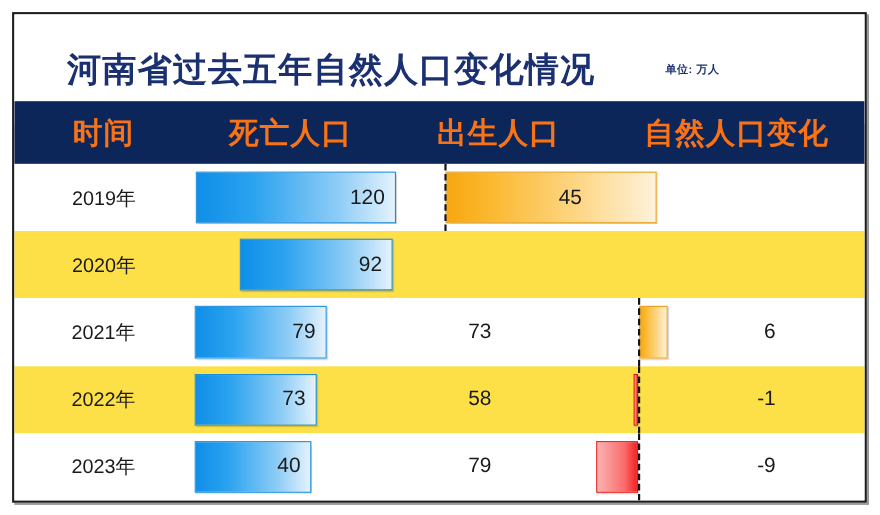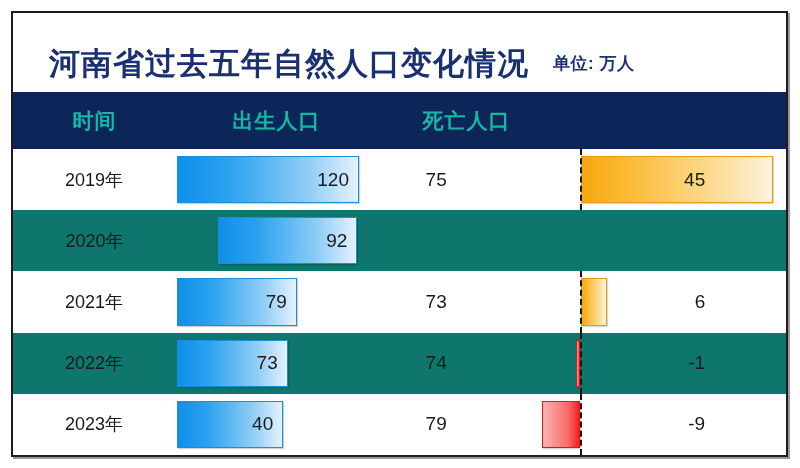--- a/index.html
+++ b/index.html
@@ -22,54 +22,55 @@
   }
 
   
   #title-bar {
     position: absolute;
     left: 0; top: 0;
     width: 100%; height: 100px;
     background: #ffffff;
     display: flex;
     align-items: center;
-    padding-left: 36px;
+    padding-left: 48px;
+    gap: 24px;
   }
   #chart-title {
     font-size: 31px;
     font-weight: bold;
     color: #1b3070;
     letter-spacing: 1px;
     line-height: 1;
     text-shadow: 0.8px 0.8px 0 #ffffff, -0.5px -0.5px 0 #ffffff;
     white-space: nowrap;
   }
   #unit-label {
-    font-size: 17px;
+    font-size: 10px;
     font-weight: bold;
     color: #1b3070;
-    margin-left: 24px;
+    margin-left: 40px;
     white-space: nowrap;
     letter-spacing: 0.5px;
   }
 
   
   #header-row {
     position: absolute;
     left: 0; top: 79px;
     width: 100%; height: 57px;
     background: #0d2659;
     display: flex;
   }
   .hcell {
     display: flex;
     align-items: center;
     justify-content: center;
-    color: #14b8a6;
-    font-size: 21px;
+    color: #f97316;
+    font-size: 27px;
     font-weight: bold;
     letter-spacing: 1px;
     white-space: nowrap;
     font-family: Liberation Mono, monospace;
   }
   .hcell.c-time   { width: 163px; }
   .hcell.c-birth  { width: 201px; }
   .hcell.c-death  { width: 179px; }
   .hcell.c-change { width: 234px; }
 
@@ -80,21 +81,21 @@
     width: 100%;
     height: 339px;
   }
   .row {
     position: relative;
     height: 61.2px;
     width: 100%;
     display: flex;
   }
   .row.odd  { background: #ffffff; }
-  .row.even { background: #0f766e; }
+  .row.even { background: #fde047; }
 
   .cell { position: relative; height: 100%; }
   .c-time   { width: 163px; }
   .c-birth  { width: 201px; }
   .c-death  { width: 179px; }
   .c-change { width: 234px; }
 
   .year-text {
     position: absolute;
     left: 0; top: 0; right: 0; bottom: 0;
@@ -174,37 +175,35 @@
 
 <div id="frame">
 
   <div id="title-bar">
     <div id="chart-title">河南省过去五年自然人口变化情况</div>
     <div id="unit-label">单位: 万人</div>
   </div>
 
   <div id="header-row">
     <div class="hcell c-time">时间</div>
+    <div class="hcell c-death">死亡人口</div>
     <div class="hcell c-birth">出生人口</div>
-    <div class="hcell c-death">死亡人口</div>
+    <div class="hcell c-change">自然人口变化</div>
   </div>
 
   <div id="body-rows">
       <div class="row odd">
         <div class="cell c-time">
           <div class="year-text">2019年</div>
         </div>
         <div class="cell c-birth">
           <div class="birth-bar" style="width: 181.8px;">
             <div class="birth-value">120</div>
           </div>
         </div>
-        <div class="cell c-death">
-          <div class="death-value">75</div>
-        </div>
         <div class="cell c-change">
           <div class="change-bar pos" style="width: 192.15px;"></div>
           <div class="axis-line"></div>
           <div class="change-value">45</div>
         </div>
       </div>
       <div class="row even">
         <div class="cell c-time">
           <div class="year-text">2020年</div>
         </div>
@@ -235,21 +234,21 @@
       <div class="row even">
         <div class="cell c-time">
           <div class="year-text">2022年</div>
         </div>
         <div class="cell c-birth">
           <div class="birth-bar" style="width: 110.595px;">
             <div class="birth-value">73</div>
           </div>
         </div>
         <div class="cell c-death">
-          <div class="death-value">74</div>
+          <div class="death-value">58</div>
         </div>
         <div class="cell c-change">
           <div class="change-bar neg" style="width: 4.27px; left: 22.73px;"></div>
           <div class="axis-line"></div>
           <div class="change-value">-1</div>
         </div>
       </div>
       <div class="row odd">
         <div class="cell c-time">
           <div class="year-text">2023年</div>

